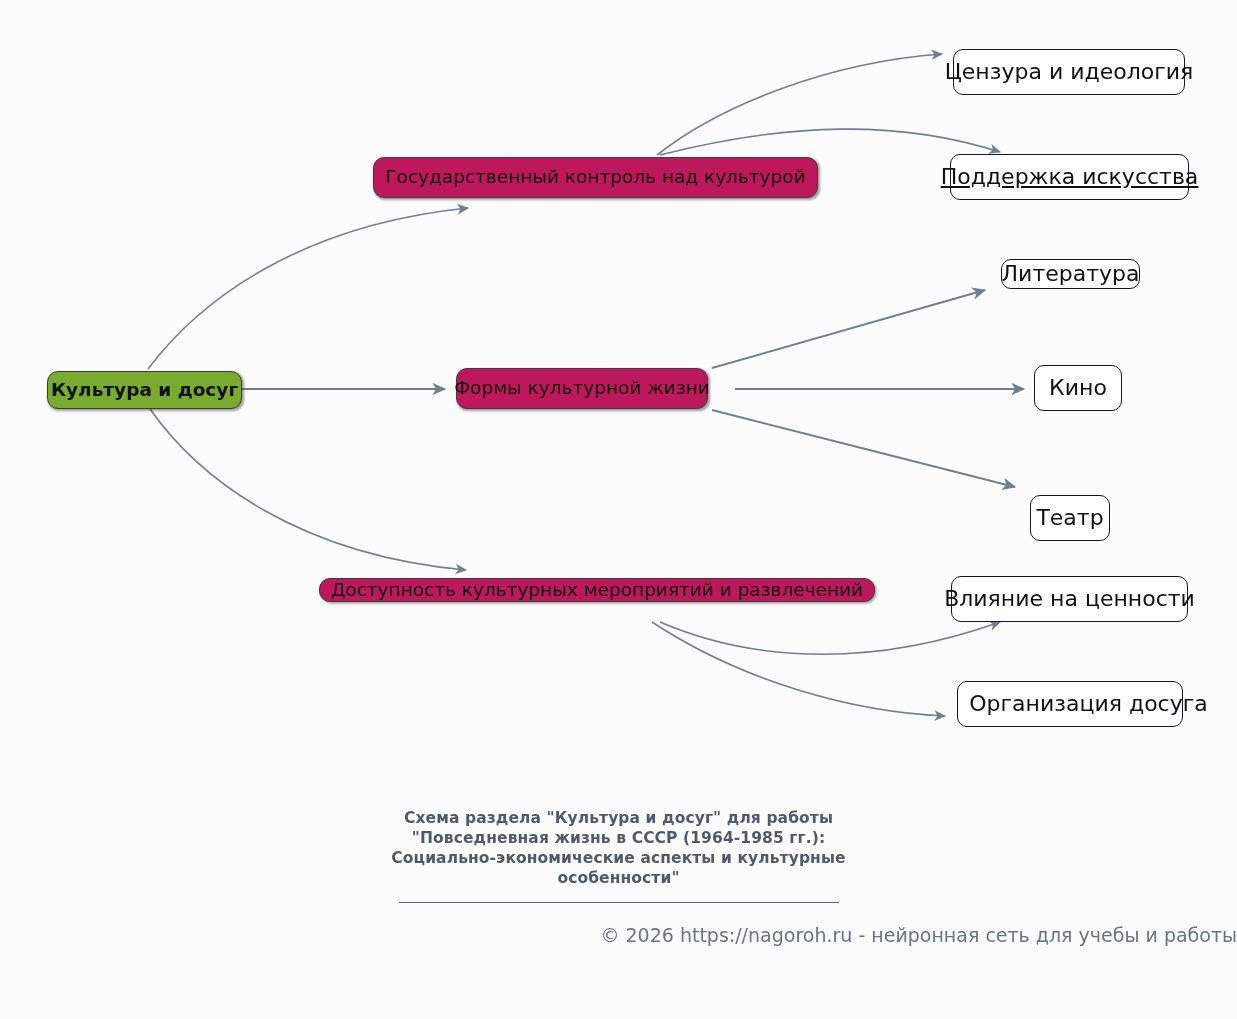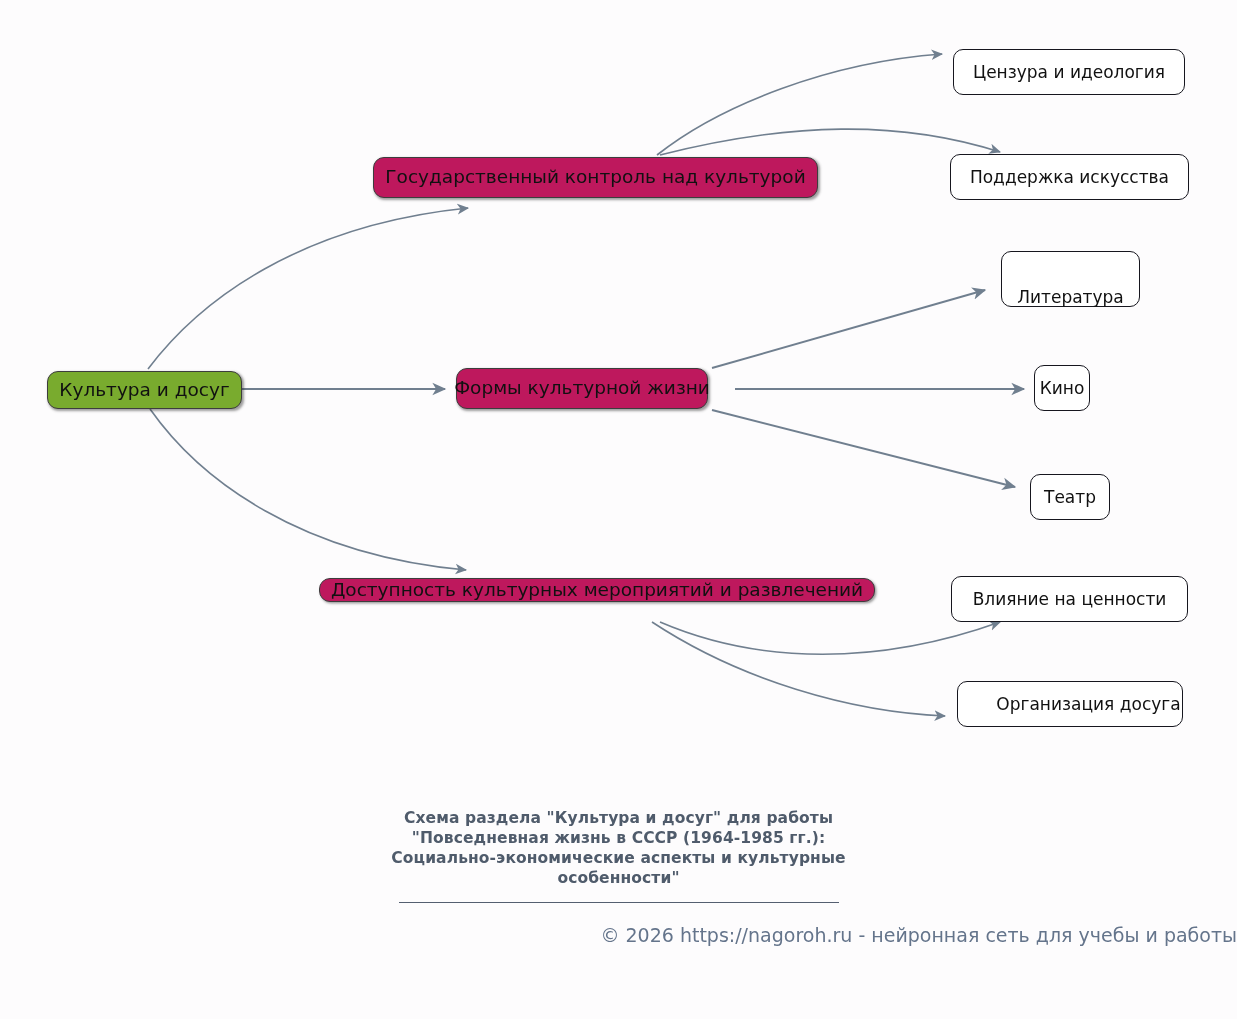--- a/index.html
+++ b/index.html
@@ -41,37 +41,38 @@
     display: block;
   }
   
   .node.root {
     background: #79ab2e;
     border: 1.2px solid #3d3d3d;
     border-radius: 11px;
     color: #111111;
     font-size: 18.5px;
     box-shadow: 1.5px 1.5px 2.5px rgba(40,40,40,0.45);
+    font-weight: bold;
   }
   
   .node.branch {
     background: #be185d;
     border: 1.2px solid #3d3d3d;
     border-radius: 11px;
     color: #111111;
     font-size: 18.5px;
     box-shadow: 1.5px 1.5px 2.5px rgba(40,40,40,0.45);
   }
   
   .node.leaf {
     background: #ffffff;
     border: 1.6px solid #16161e;
     border-radius: 10px;
     color: #111111;
-    font-size: 17px;
+    font-size: 22px;
   }
 
   #caption-block {
     position: absolute;
     left: 0;
     top: 808px;
     width: 1237px;
     text-align: center;
   }
   .caption-line {
@@ -144,33 +145,33 @@
   </div>
 
   <div class="node branch" style="left:319px; top:578px; width:556px; height:24px;">
     <span class="node-label">Доступность культурных мероприятий и развлечений</span>
   </div>
 
   <div class="node leaf" style="left:953px; top:49px; width:232px; height:46px;">
     <span class="node-label">Цензура и идеология</span>
   </div>
 
-  <div class="node leaf" style="left:950px; top:154px; width:239px; height:46px;">
+  <div class="node leaf" style="left:950px; top:154px; width:239px; height:46px;text-decoration:underline;">
     <span class="node-label">Поддержка искусства</span>
   </div>
 
-  <div class="node leaf" style="left:1001px; top:251px; width:139px; height:56px;align-items:flex-end;">
+  <div class="node leaf" style="left:1001px; top:259px; width:139px; height:30px;">
     <span class="node-label">Литература</span>
   </div>
 
-  <div class="node leaf" style="left:1034px; top:365px; width:56px; height:46px;">
+  <div class="node leaf" style="left:1034px; top:365px; width:88px; height:46px;">
     <span class="node-label">Кино</span>
   </div>
 
-  <div class="node leaf" style="left:1030px; top:474px; width:80px; height:46px;">
+  <div class="node leaf" style="left:1030px; top:495px; width:80px; height:46px;">
     <span class="node-label">Театр</span>
   </div>
 
   <div class="node leaf" style="left:951px; top:576px; width:237px; height:46px;">
     <span class="node-label">Влияние на ценности</span>
   </div>
 
   <div class="node leaf" style="left:957px; top:681px; width:226px; height:46px;padding-left:37px;">
     <span class="node-label">Организация досуга</span>
   </div>

